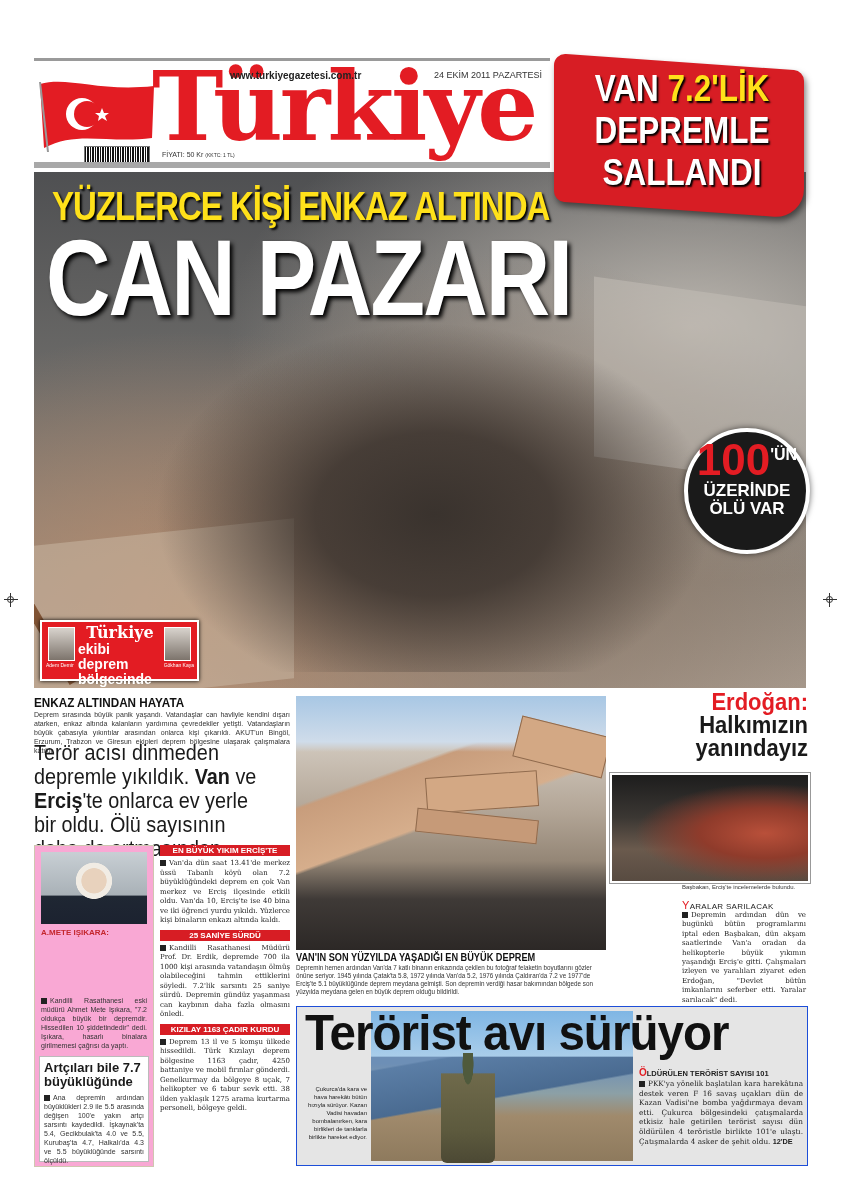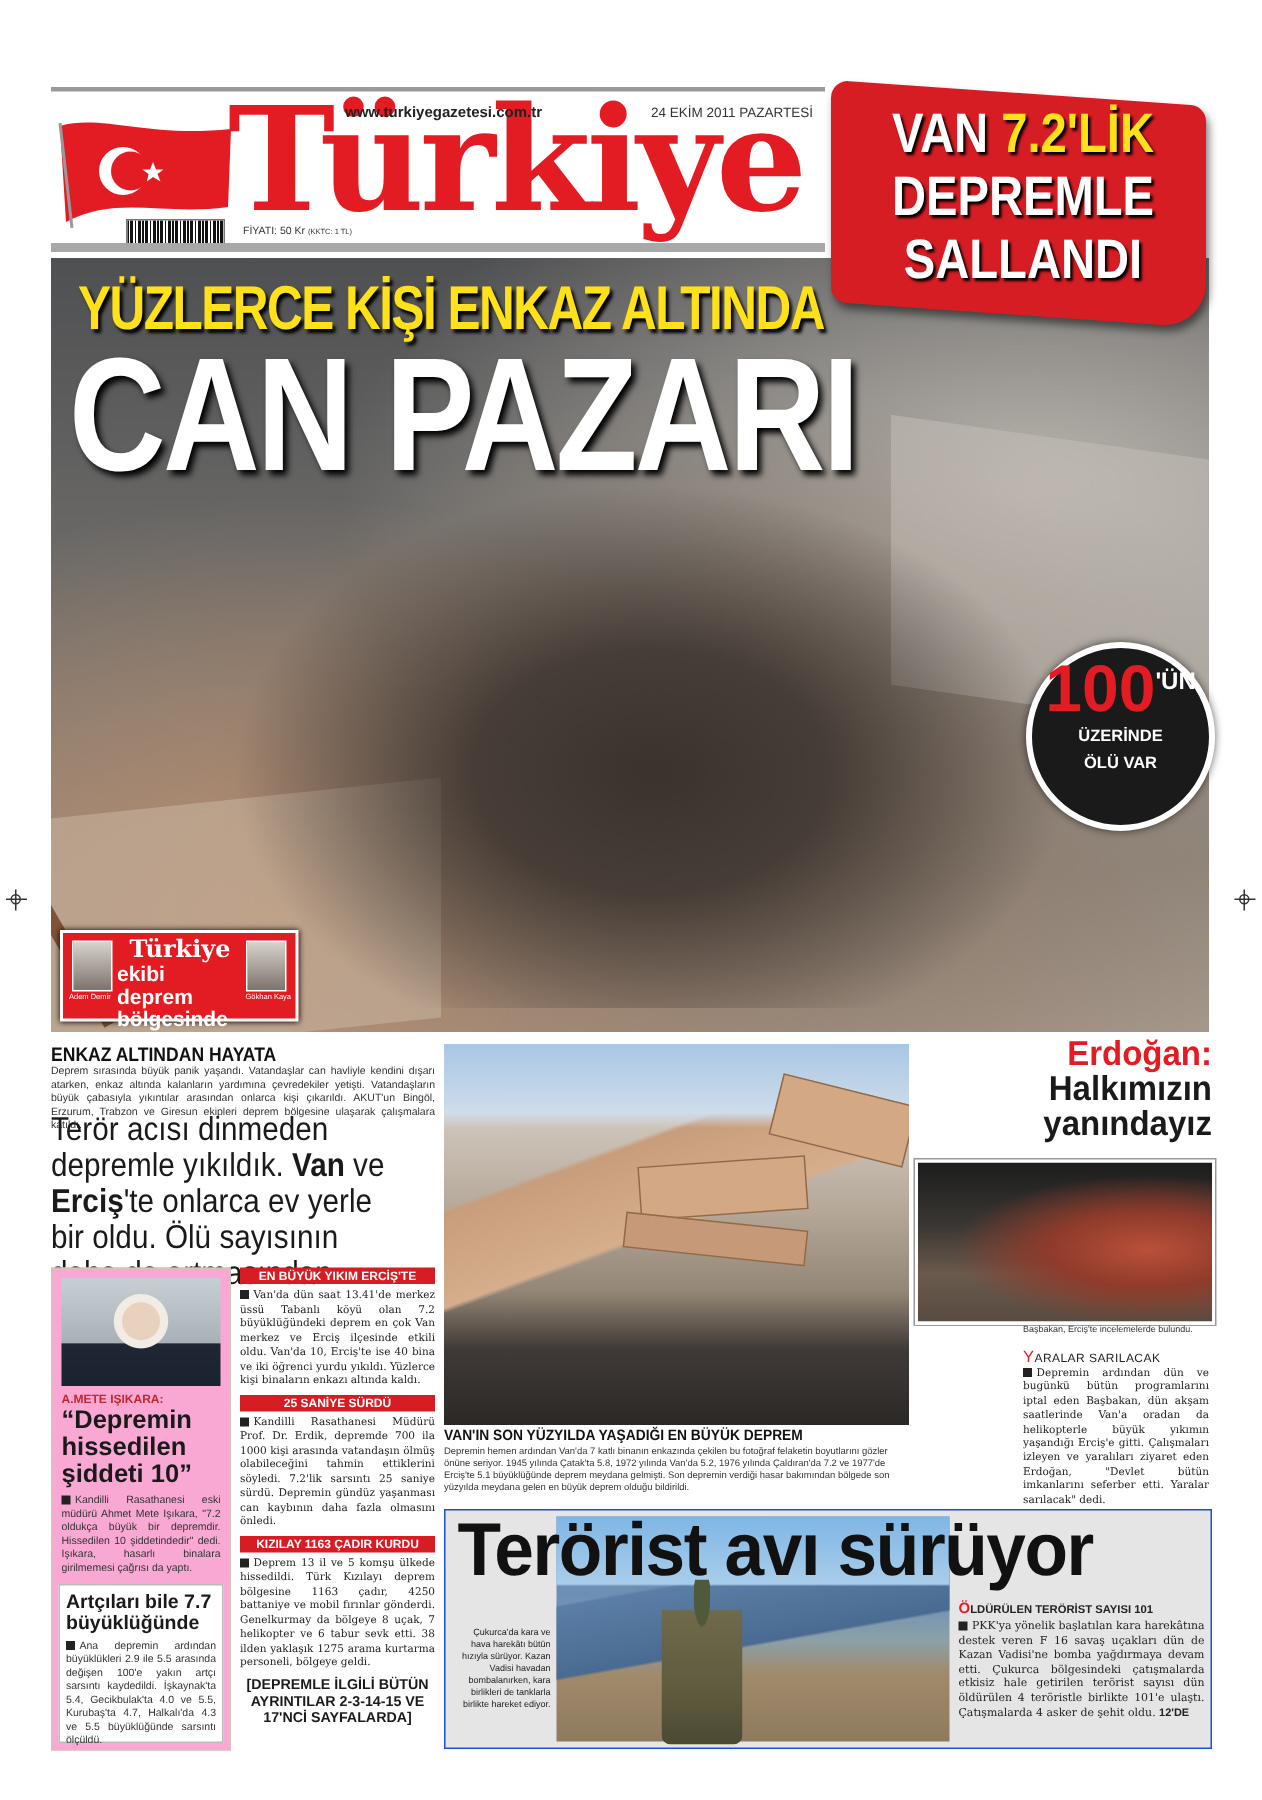--- a/index.html
+++ b/index.html
@@ -33,21 +33,21 @@
   .headline{position:absolute;left:12px;top:52px;font-family:"Liberation Sans",sans-serif;font-weight:bold;font-size:96px;line-height:96px;color:#fff;transform:scaleY(1.12) scaleX(0.93);transform-origin:top left;text-shadow:3px 3px 4px #000;white-space:nowrap;letter-spacing:-2px;}
 
   .ribbon{position:absolute;left:554px;top:62px;width:250px;height:156px;}
   .ribbon-bg{position:absolute;left:0;top:0;width:250px;height:148px;background:#d71d24;border-radius:12px 10px 30px 10px;transform:skewY(4deg);box-shadow:2px 4px 6px rgba(0,0,0,.5);}
   .ribbon-text{position:absolute;left:12px;top:6px;width:232px;text-align:center;font-weight:bold;font-size:37px;line-height:42px;color:#fff;transform:scaleX(.85);transform-origin:top center;text-shadow:2px 2px 2px #000;}
   .ribbon-text .yellow{color:#ffe11a;}
 
   .badge{position:absolute;left:684px;top:428px;width:118px;height:118px;border-radius:50%;background:#1a1a1a;border:4px solid #fff;box-shadow:0 0 6px rgba(0,0,0,.6);text-align:center;}
   .badge .num{display:inline-block;margin-top:6px;font-weight:bold;font-size:44px;line-height:44px;color:#e31c23;}
   .badge .suf{font-weight:bold;font-size:16px;color:#fff;vertical-align:top;position:relative;top:14px;}
-  .badge .line{display:block;font-weight:bold;font-size:11px;line-height:18px;color:#fff;}
+  .badge .line{display:block;font-weight:bold;font-size:17px;line-height:18px;color:#fff;}
 
   .team{position:absolute;left:40px;top:620px;width:155px;height:57px;background:#e31c23;border:2px solid #fff;box-shadow:0 0 4px #000;}
   .team .ph{position:absolute;top:5px;width:25px;height:32px;background:linear-gradient(#d8d3cd,#7d746c);border:1px solid #fff;}
   .team .ph.l{left:6px;} .team .ph.r{right:6px;}
   .team .nm{position:absolute;top:40px;font-size:5px;color:#fff;}
   .team .nm.l{left:4px;} .team .nm.r{right:3px;}
   .team .t1{position:absolute;left:36px;top:1px;width:84px;text-align:center;font-family:"DejaVu Serif",serif;font-weight:bold;font-size:16px;color:#fff;}
   .team .t2{position:absolute;left:36px;top:20px;width:84px;text-align:left;font-weight:bold;font-size:14px;line-height:15px;color:#fff;}
 
   
@@ -167,36 +167,34 @@
   <div class="nm r">Gökhan Kaya</div>
 </div>
 
 <div class="enkaz-title">ENKAZ ALTINDAN HAYATA</div>
 <div class="enkaz-body">Deprem sırasında büyük panik yaşandı. Vatandaşlar can havliyle kendini dışarı atarken, enkaz altında kalanların yardımına çevredekiler yetişti. Vatandaşların büyük çabasıyla yıkıntılar arasından onlarca kişi çıkarıldı. AKUT'un Bingöl, Erzurum, Trabzon ve Giresun ekipleri deprem bölgesine ulaşarak çalışmalara katıldı.</div>
 <div class="deck"><span>Terör acısı dinmeden depremle yıkıldık. </span><b>Van</b><span> ve </span><b>Erciş</b><span>'te onlarca ev yerle bir oldu. Ölü sayısının daha da artmasından korkuluyor</span></div>
 
 <div class="quote-box">
   <div class="quote-photo"></div>
   <div class="quote-label">A.METE IŞIKARA:</div>
-  <div class="quote-head">“Depremin hissedilen şiddeti 10”</div>
   <div class="quote-body"><span class="sq"></span><span>Kandilli Rasathanesi eski müdürü Ahmet Mete Işıkara, "7.2 oldukça büyük bir depremdir. Hissedilen 10 şiddetindedir" dedi. Işıkara, hasarlı binalara girilmemesi çağrısı da yaptı.</span></div>
   <div class="after-box">
     <div class="after-head">Artçıları bile 7.7 büyüklüğünde</div>
     <div class="after-body"><span class="sq"></span><span>Ana depremin ardından büyüklükleri 2.9 ile 5.5 arasında değişen 100'e yakın artçı sarsıntı kaydedildi. İşkaynak'ta 5.4, Gecikbulak'ta 4.0 ve 5.5, Kurubaş'ta 4.7, Halkalı'da 4.3 ve 5.5 büyüklüğünde sarsıntı ölçüldü.</span></div>
   </div>
 </div>
 
 <div class="midcol">
   <div class="bar">EN BÜYÜK YIKIM ERCİŞ'TE</div>
   <div class="midtext"><span class="sq"></span><span>Van'da dün saat 13.41'de merkez üssü Tabanlı köyü olan 7.2 büyüklüğündeki deprem en çok Van merkez ve Erciş ilçesinde etkili oldu. Van'da 10, Erciş'te ise 40 bina ve iki öğrenci yurdu yıkıldı. Yüzlerce kişi binaların enkazı altında kaldı.</span></div>
   <div class="bar">25 SANİYE SÜRDÜ</div>
   <div class="midtext"><span class="sq"></span><span>Kandilli Rasathanesi Müdürü Prof. Dr. Erdik, depremde 700 ila 1000 kişi arasında vatandaşın ölmüş olabileceğini tahmin ettiklerini söyledi. 7.2'lik sarsıntı 25 saniye sürdü. Depremin gündüz yaşanması can kaybının daha fazla olmasını önledi.</span></div>
   <div class="bar">KIZILAY 1163 ÇADIR KURDU</div>
   <div class="midtext"><span class="sq"></span><span>Deprem 13 il ve 5 komşu ülkede hissedildi. Türk Kızılayı deprem bölgesine 1163 çadır, 4250 battaniye ve mobil fırınlar gönderdi. Genelkurmay da bölgeye 8 uçak, 7 helikopter ve 6 tabur sevk etti. 38 ilden yaklaşık 1275 arama kurtarma personeli, bölgeye geldi.</span></div>
-  <div class="pagesref">[DEPREMLE İLGİLİ BÜTÜN AYRINTILAR 2-3-14-15 VE 17'NCİ SAYFALARDA]</div>
 </div>
 
 <div class="quake-photo">
   <div class="slab" style="left:130px;top:78px;width:110px;height:34px;transform:rotate(-4deg);"></div>
   <div class="slab" style="left:220px;top:30px;width:90px;height:40px;transform:rotate(14deg);"></div>
   <div class="slab" style="left:120px;top:118px;width:120px;height:22px;transform:rotate(6deg);background:#c69a78;"></div>
 </div>
 <div class="quake-caption-title">VAN'IN SON YÜZYILDA YAŞADIĞI EN BÜYÜK DEPREM</div>
 <div class="quake-caption">Depremin hemen ardından Van'da 7 katlı binanın enkazında çekilen bu fotoğraf felaketin boyutlarını gözler önüne seriyor. 1945 yılında Çatak'ta 5.8, 1972 yılında Van'da 5.2, 1976 yılında Çaldıran'da 7.2 ve 1977'de Erciş'te 5.1 büyüklüğünde deprem meydana gelmişti. Son depremin verdiği hasar bakımından bölgede son yüzyılda meydana gelen en büyük deprem olduğu bildirildi.</div>
 

